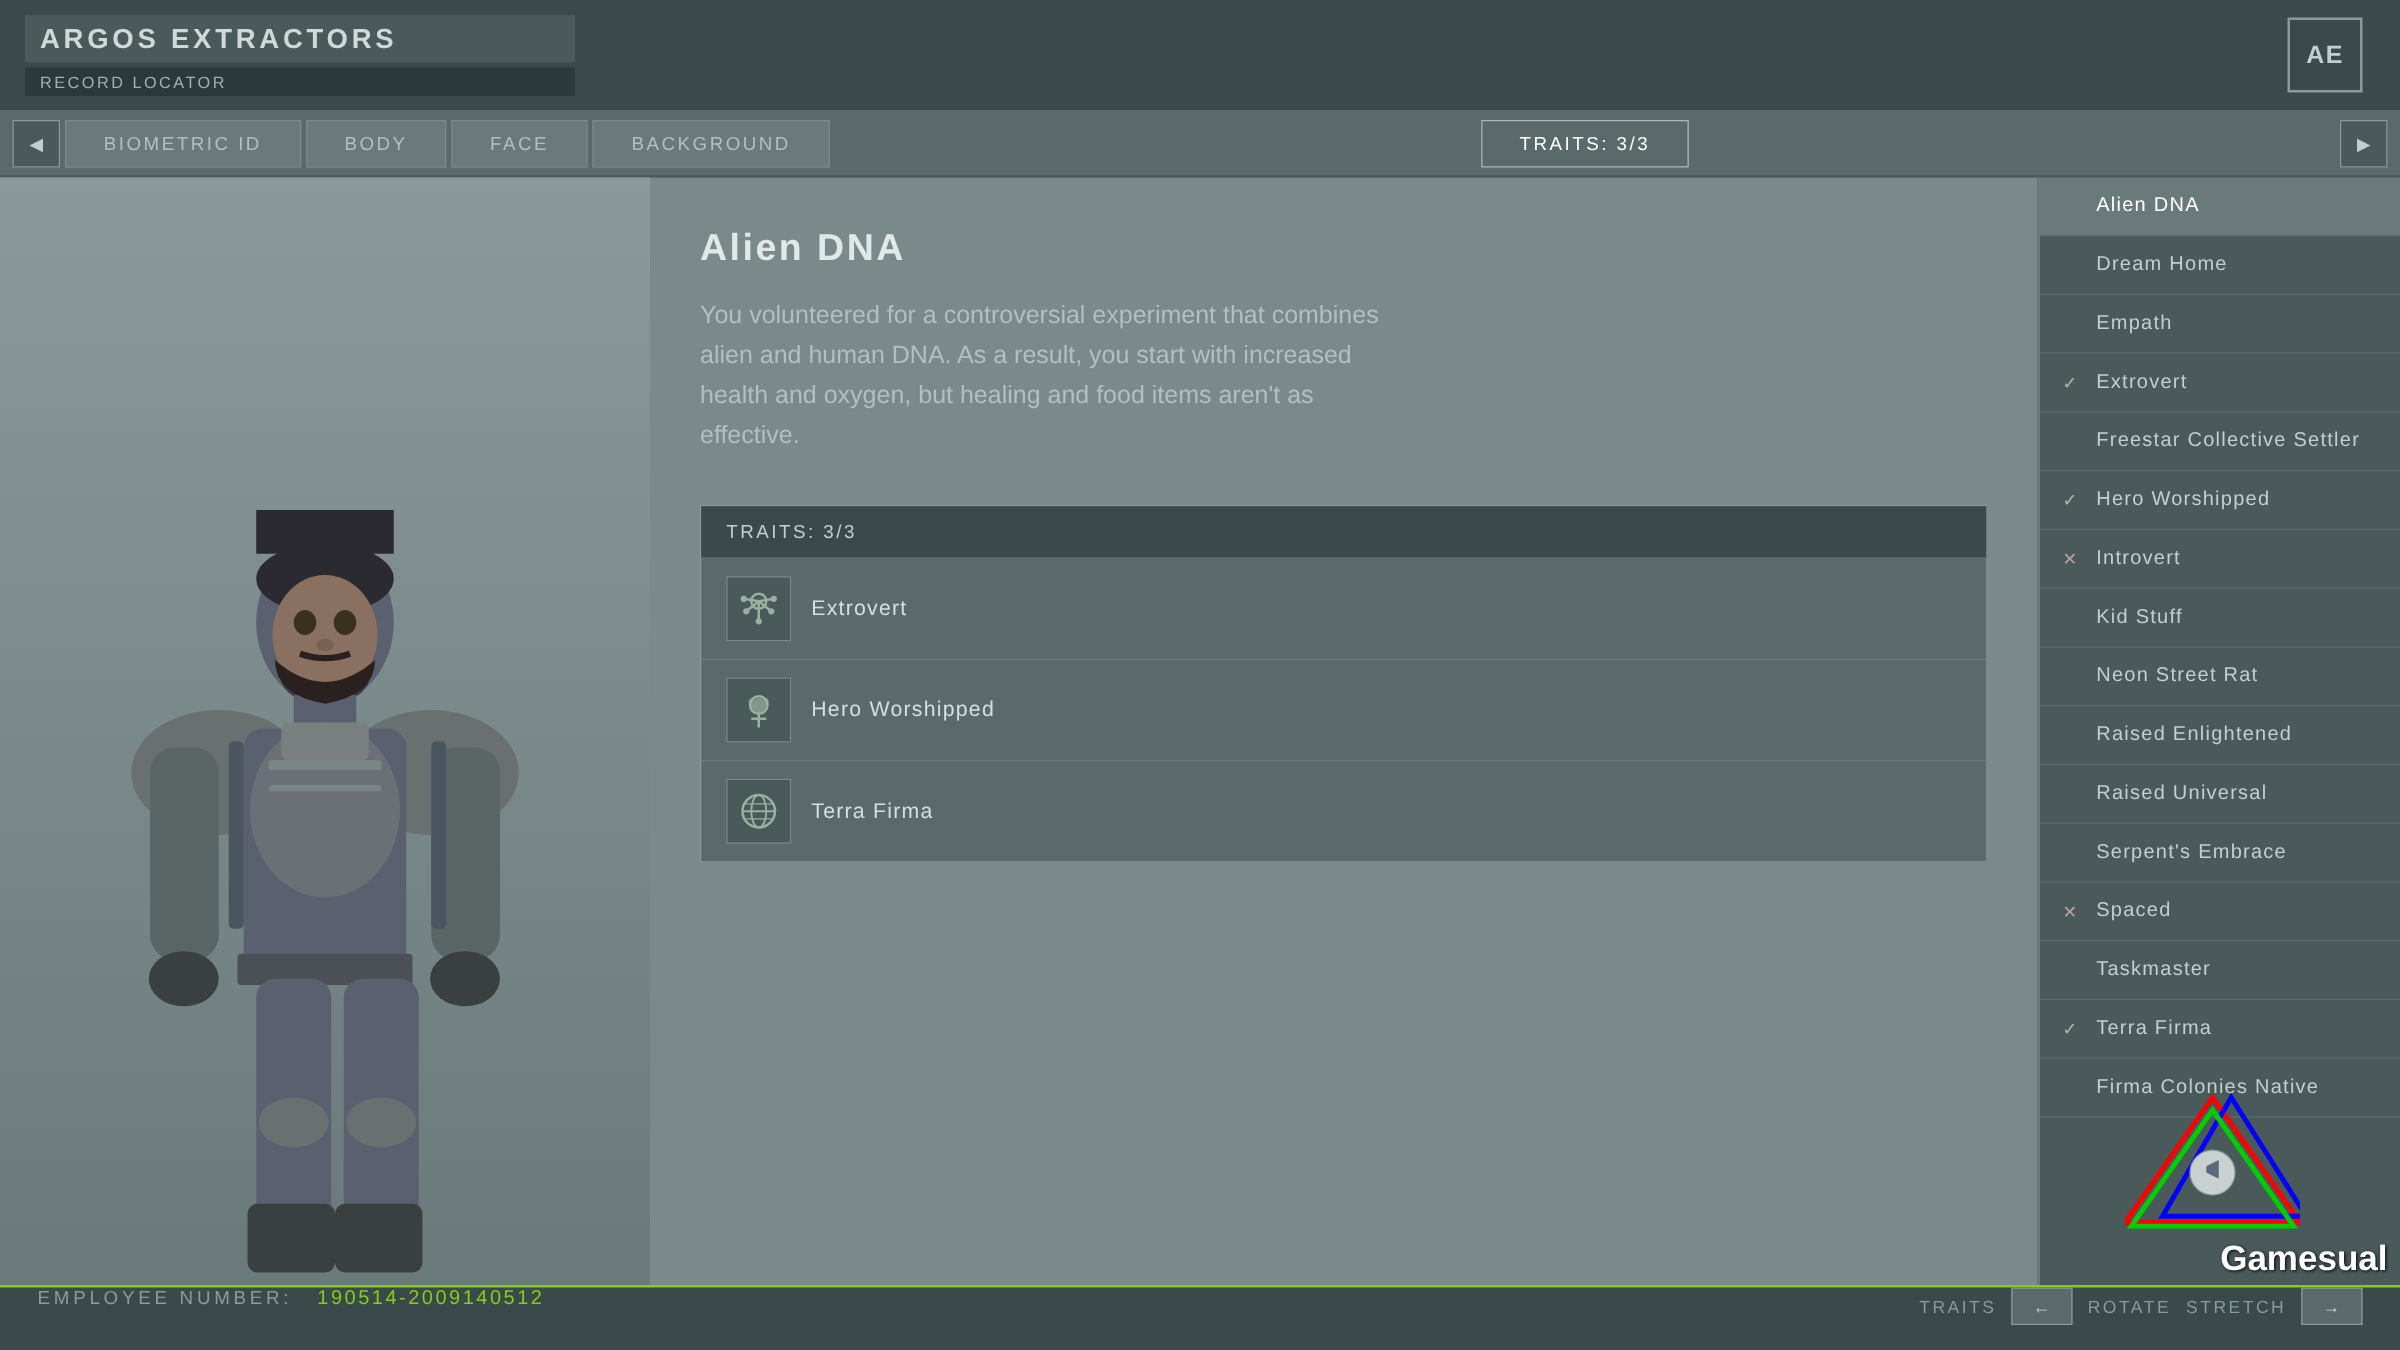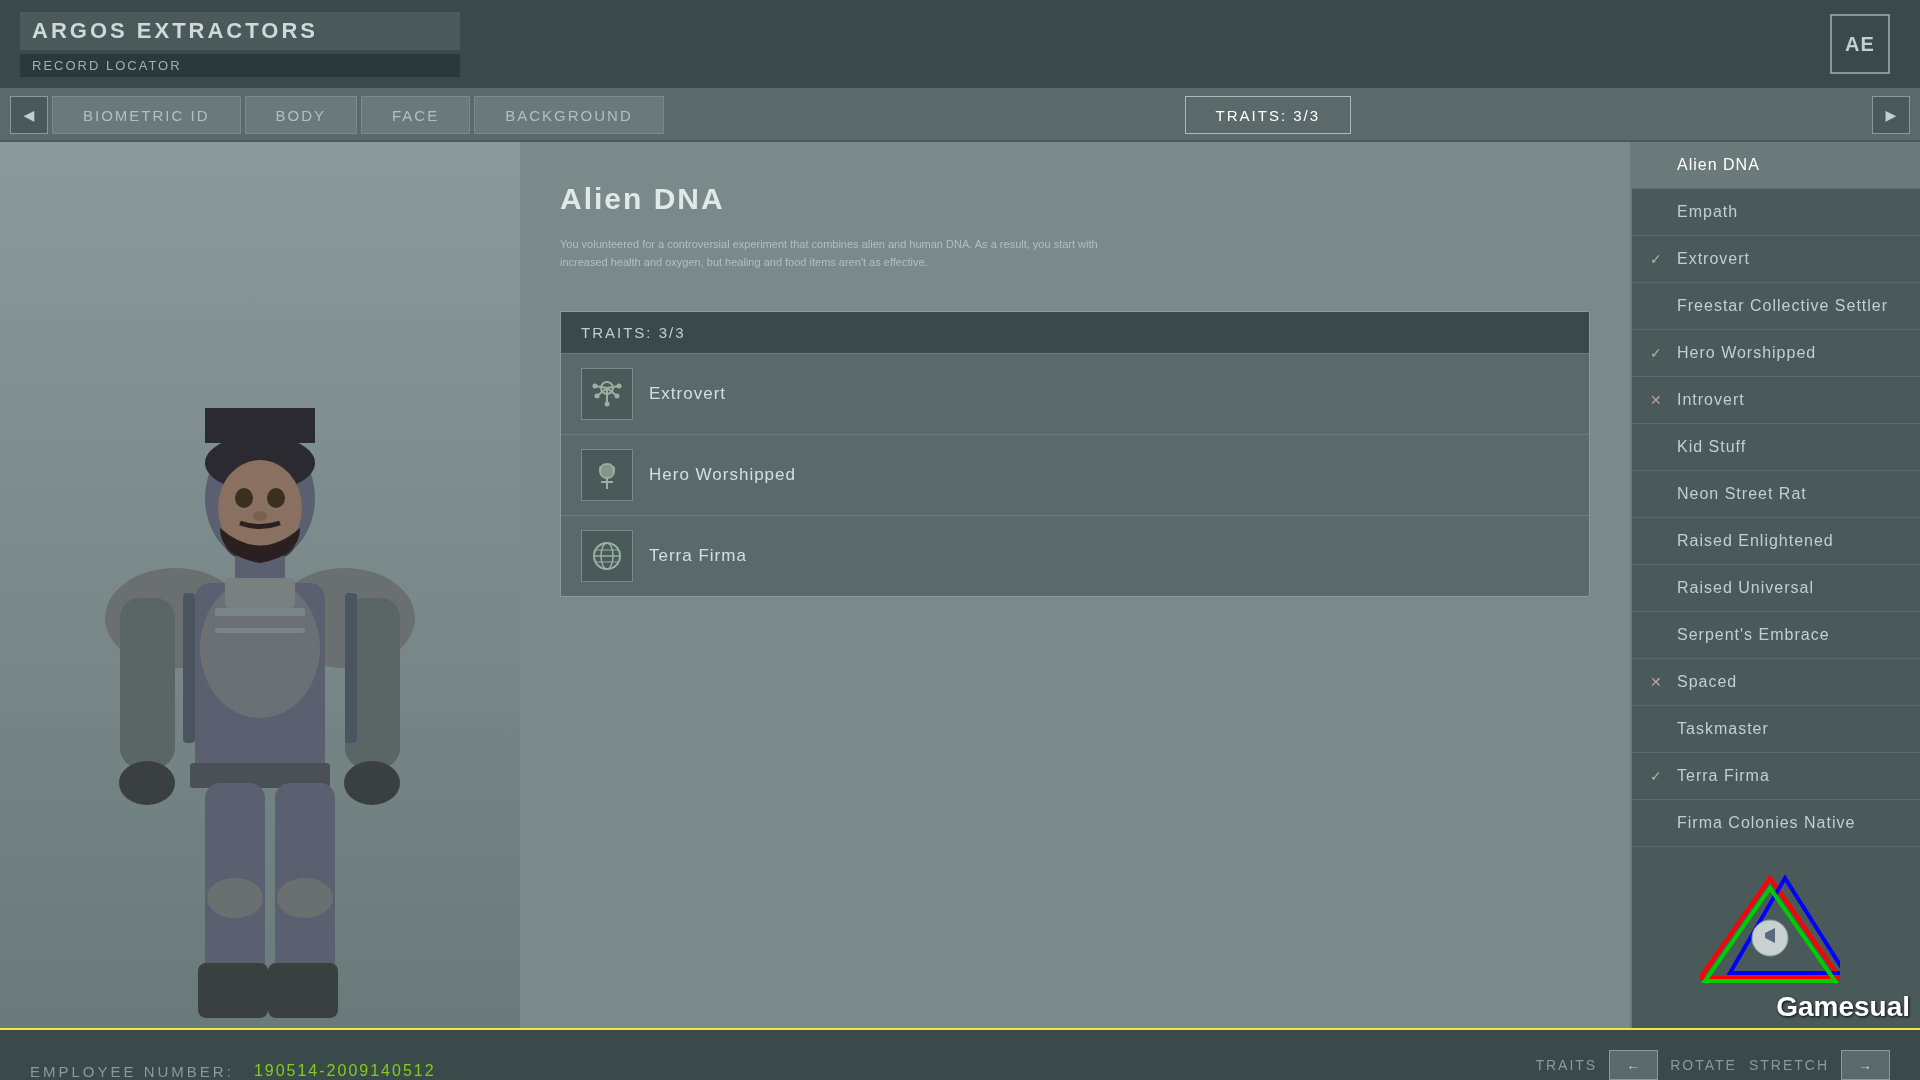--- a/index.html
+++ b/index.html
@@ -150,21 +150,21 @@
       flex-direction: column;
     }
     .trait-title {
       font-size: 30px;
       font-weight: bold;
       letter-spacing: 2px;
       color: #e0e8e8;
       margin-bottom: 20px;
     }
     .trait-desc {
-      font-size: 11px;
+      font-size: 20px;
       line-height: 1.6;
       color: #b0c0c0;
       max-width: 560px;
       margin-bottom: 40px;
     }
 
     
     .traits-box {
       border: 1px solid #8a9a9a;
       background: #5a6a6a;
@@ -242,23 +242,23 @@
       transform: translateY(-50%);
       font-size: 14px;
       color: #c0a0a0;
     }
 
     
     .footer {
       background: #3a4a4a;
       height: 52px;
       display: flex;
-      align-items: flex-end;
+      align-items: flex-start;
       padding: 0 30px;
-      border-top: 2px solid #fde047;
+      border-top: 2px solid #84cc16;
     }
     .footer-label {
       font-size: 15px;
       letter-spacing: 3px;
       color: #8a9a9a;
     }
     .footer-value {
       font-size: 16px;
       letter-spacing: 2px;
       color: #84cc16;
@@ -448,20 +448,23 @@
       </div>
     </div>
   </div>
 
   <div class="right-sidebar">
 
     <div class="sidebar-item selected">
       <span>Alien DNA</span>
     </div>
 
+    <div class="sidebar-item">
+      <span>Dream Home</span>
+    </div>
 
     <div class="sidebar-item">
       <span>Empath</span>
     </div>
 
     <div class="sidebar-item">
       <span class="check-mark">✓</span>
       <span>Extrovert</span>
     </div>
 

